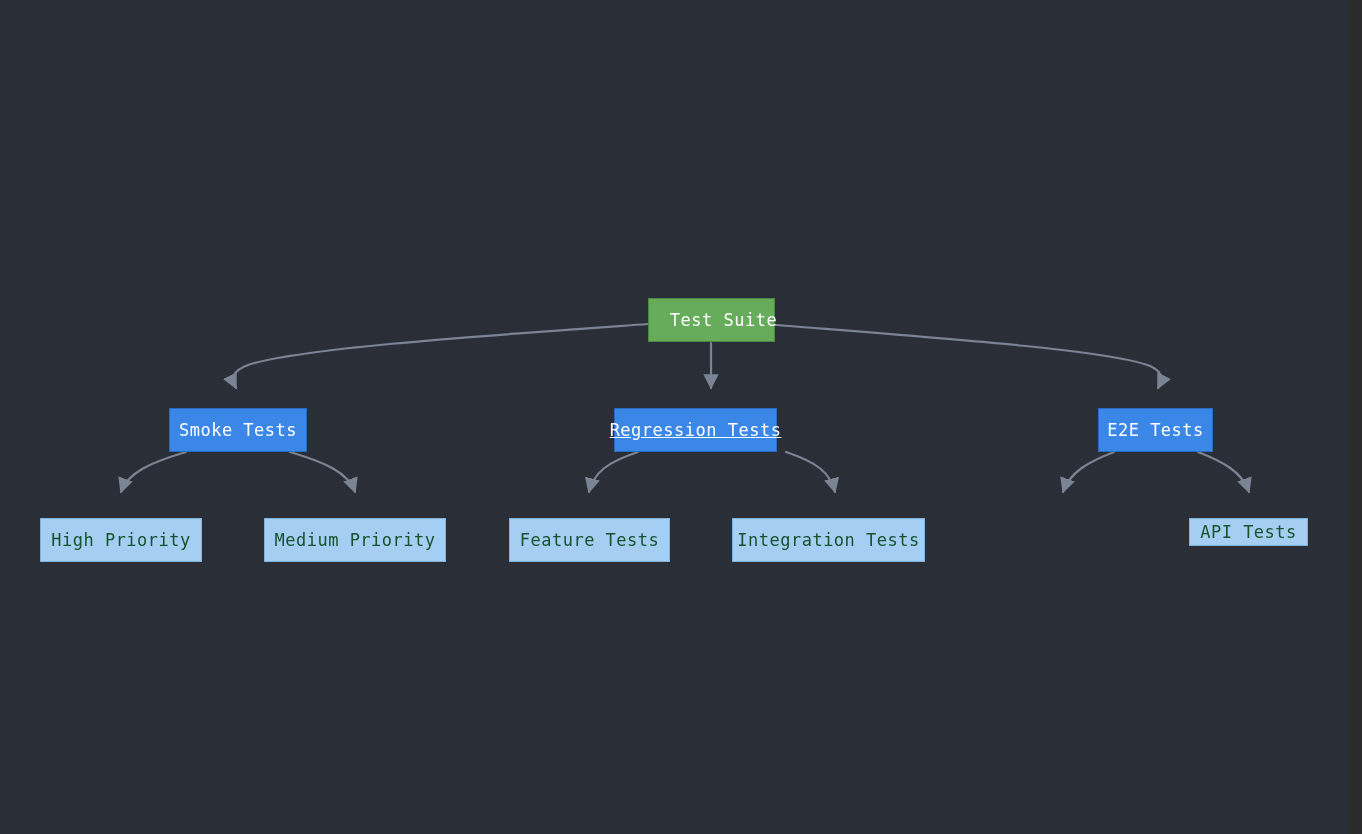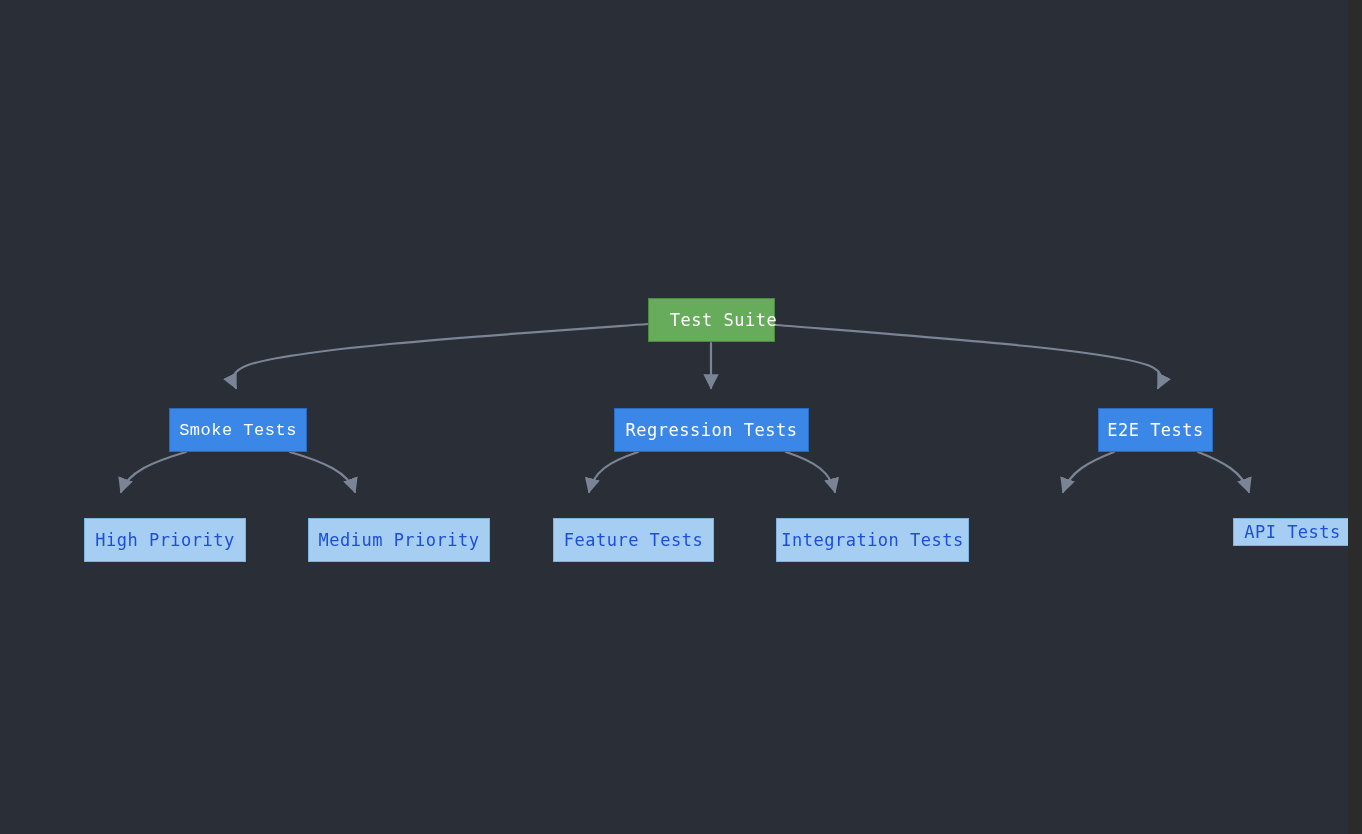--- a/index.html
+++ b/index.html
@@ -52,22 +52,21 @@
     padding-left: 24px;
   }
   .node-mid {
     background: #3b87e8;
     border: 1px solid #2a6bc0;
     color: #ffffff;
   }
   .node-leaf {
     background: #a6cef2;
     border: 1px solid #7fb4e0;
-    color: #1d4ed8;
-    margin-left: 44px;
+    color: #14532d;
   }
 </style>
 </head>
 <body>
 
 <div id="canvas">
 
   <svg id="edges" viewBox="0 0 1362 834" width="1362" height="834" xmlns="http://www.w3.org/2000/svg">
     <defs>
       <marker id="arrow" viewBox="0 0 10 10" refX="9" refY="5" markerWidth="7" markerHeight="7" orient="auto-start-reverse">
@@ -94,25 +93,25 @@
       <path d="M 1114 452 C 1088 462, 1070 472, 1063 492" marker-end="url(#arrow)"></path>
 
       <path d="M 1198 452 C 1224 462, 1242 472, 1249 492" marker-end="url(#arrow)"></path>
     </g>
   </svg>
 
   <div class="node node-root" style="left: 648px; top: 298px; width: 127px; height: 44px;">
       <span>Test Suite</span>
     </div>
 
-  <div class="node node-mid" style="left: 169px; top: 408px; width: 138px; height: 44px; font-family: Liberation Mono, monospace;">
+  <div class="node node-mid" style="left: 169px; top: 408px; width: 138px; height: 44px;">
       <span>Smoke Tests</span>
     </div>
 
-  <div class="node node-mid" style="left: 614px; top: 408px; width: 195px; height: 44px;">
+  <div class="node node-mid" style="left: 614px; top: 408px; width: 163px; height: 44px; text-decoration: underline;">
       <span>Regression Tests</span>
     </div>
 
   <div class="node node-mid" style="left: 1098px; top: 408px; width: 115px; height: 44px;">
       <span>E2E Tests</span>
     </div>
 
   <div class="node node-leaf" style="left: 40px; top: 518px; width: 162px; height: 44px;">
       <span>High Priority</span>
     </div>

